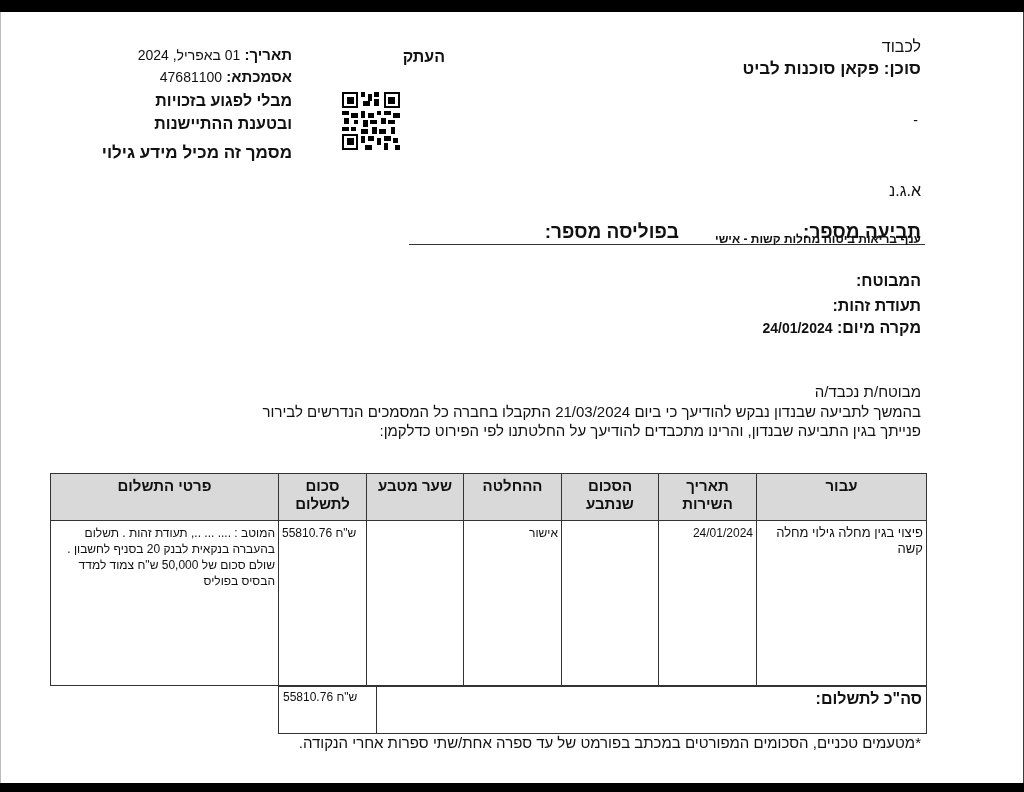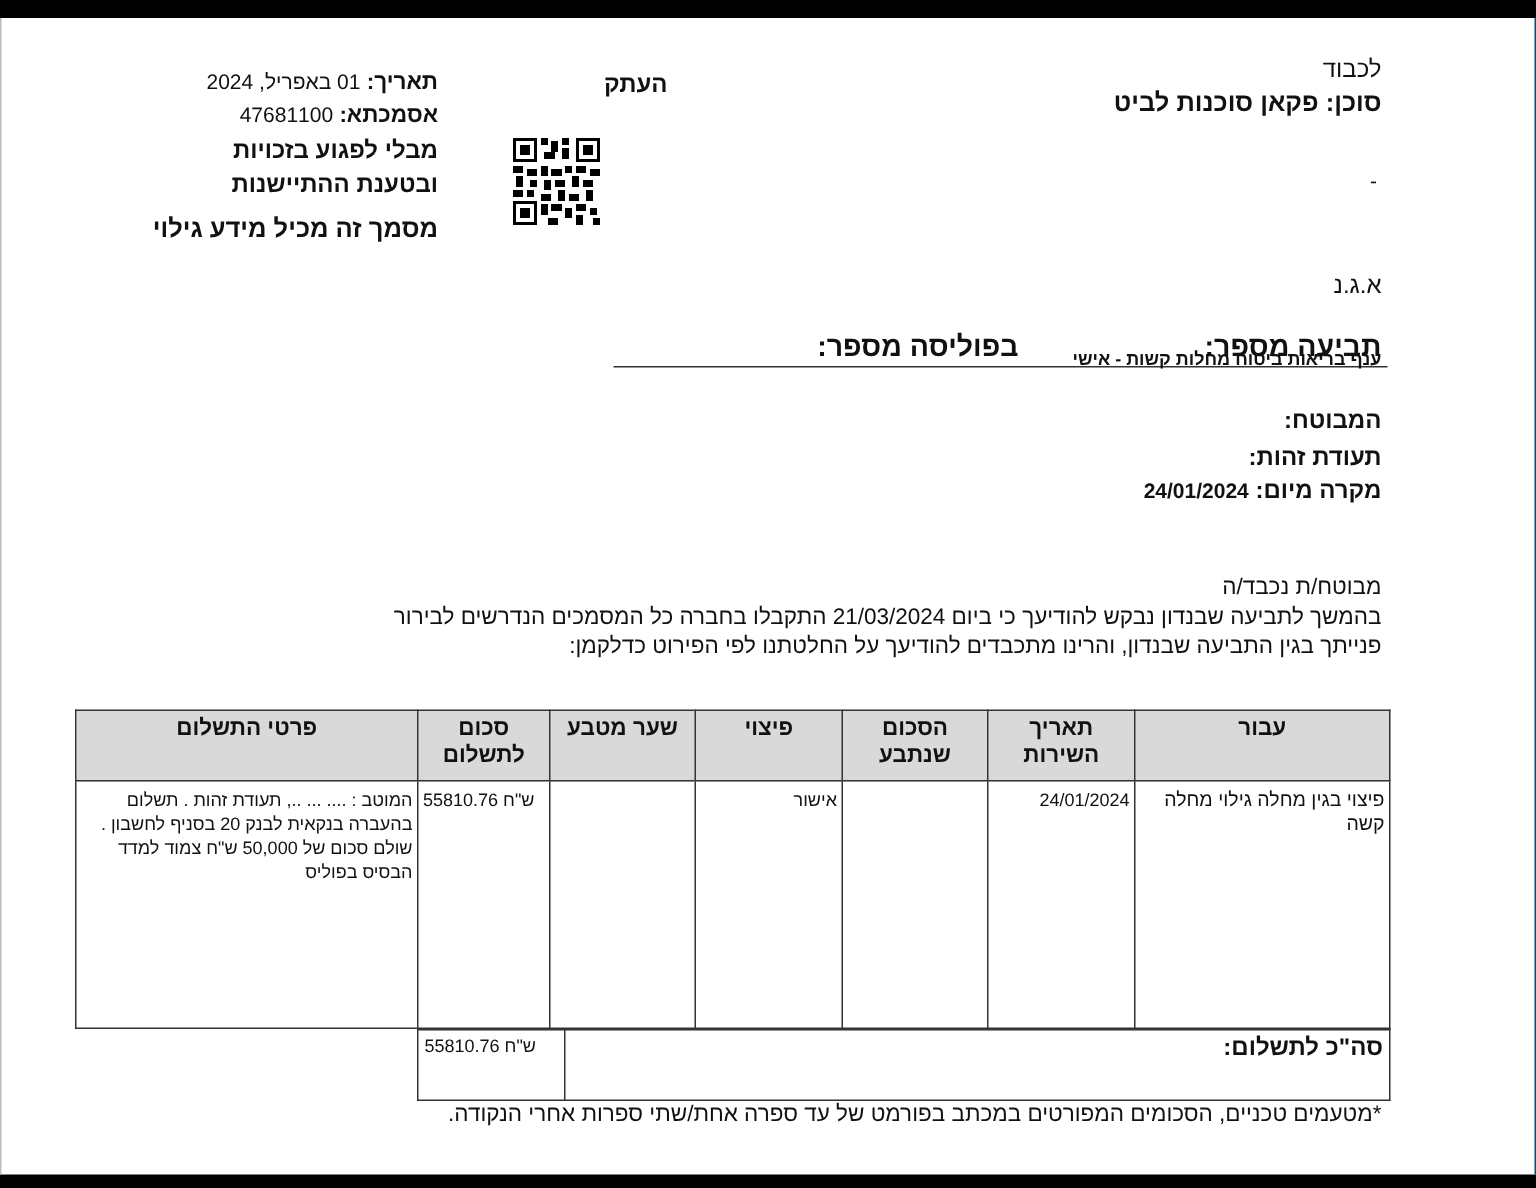--- a/index.html
+++ b/index.html
@@ -112,21 +112,21 @@
         <col style="width:98px">
         <col style="width:97px">
         <col style="width:88px">
         <col style="width:228px">
     </colgroup>
     <thead>
       <tr>
         <th>עבור</th>
         <th>תאריך השירות</th>
         <th>הסכום שנתבע</th>
-        <th>פיצוי</th>
+        <th>ההחלטה</th>
         <th>שער מטבע</th>
         <th>סכום לתשלום</th>
         <th>פרטי התשלום</th>
       </tr>
     </thead>
     <tbody>
       <tr>
         <td style="font-size:13px;">פיצוי בגין מחלה גילוי מחלה קשה</td>
         <td>24/01/2024</td>
         <td></td>

